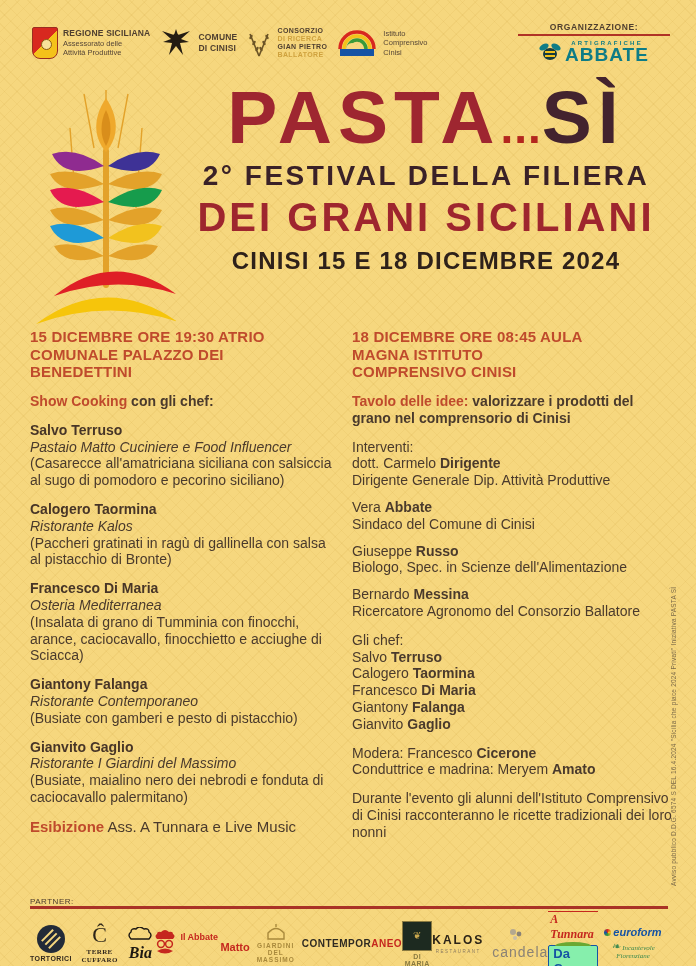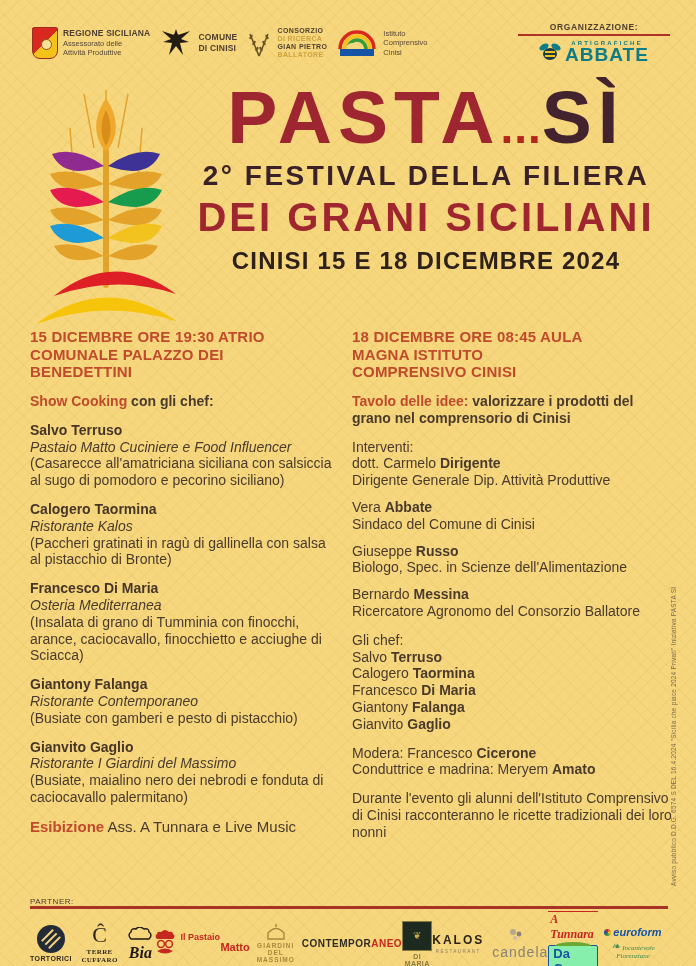--- a/index.html
+++ b/index.html
@@ -323,21 +323,21 @@
     </div>
 
     <div class="pastaio">
       <svg width="24" height="30" viewBox="0 0 24 30">
         <path d="M4 10 Q1 7 4 5 Q4 2 8 3 Q12 -1 16 3 Q20 2 20 5 Q23 7 20 10 Z" fill="#c5271e"></path>
         <circle cx="8" cy="15" r="3.4" fill="none" stroke="#c5271e" stroke-width="1.5"></circle>
         <circle cx="16" cy="15" r="3.4" fill="none" stroke="#c5271e" stroke-width="1.5"></circle>
         <path d="M4 22 Q12 17 20 22 Q12 27 4 22 Z" fill="#c5271e"></path>
       </svg>
       <div class="pm-txt">
-        <span>Il Pastaio</span><br>
+        <span>Il Abbate</span><br>
         <span class="pm2" style="color:#c5271e;font-size:11px;margin-left:40px;">Matto</span>
       </div>
     </div>
 
     <div class="plogo">
       <svg width="22" height="16" viewBox="0 0 22 16">
         <path d="M3 15 L3 9 Q11 0 19 9 L19 15 Z" fill="none" stroke="#a8893c" stroke-width="1.4"></path>
         <line x1="11" y1="3" x2="11" y2="0" stroke="#a8893c" stroke-width="1.4"></line>
       </svg>
       <div class="giardini-cap" style="width:52px;">GIARDINI DEL MASSIMO</div>

